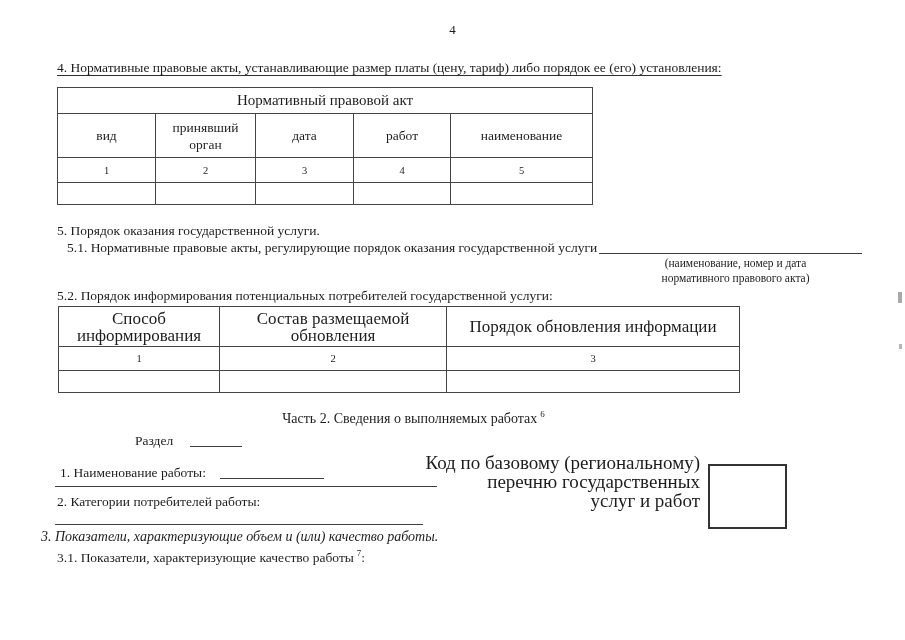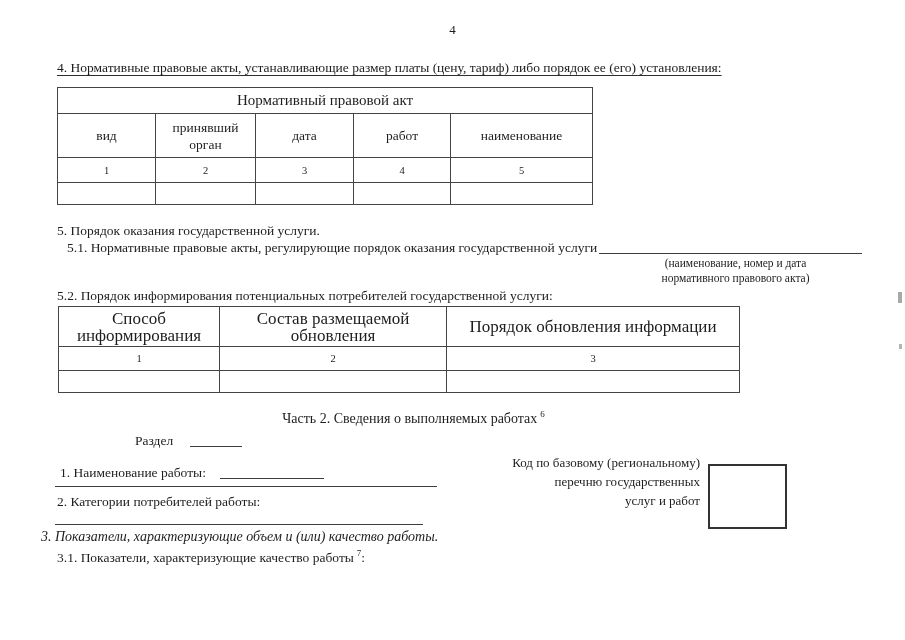--- a/index.html
+++ b/index.html
@@ -82,21 +82,21 @@
   .item3 { left: 41px; top: 529px; font-size: 14px; font-style: italic; }
   .item31 { left: 57px; top: 548px; font-size: 13.5px; }
 
   .hr-line { height: 0; border-top: 1.5px solid #3e3e3e; }
   .hr1 { left: 55px; top: 486px; width: 382px; }
   .hr2 { left: 55px; top: 524px; width: 368px; }
 
   
   .code-label {
     left: 420px; top: 453px; width: 280px;
-    text-align: right; font-size: 13px; line-height: 19px;
+    text-align: right; font-size: 19px; line-height: 19px;
   }
   .code-box {
     left: 708px; top: 464px; width: 75px; height: 61px;
     border: 2px solid #333333; background: #ffffff;
   }
 
   
   .artifact-1 { left: 898px; top: 292px; width: 4px; height: 11px; background: #a8a8a8; }
   .artifact-2 { left: 899px; top: 344px; width: 3px; height: 5px;  background: #b5b5b5; }
 </style>

